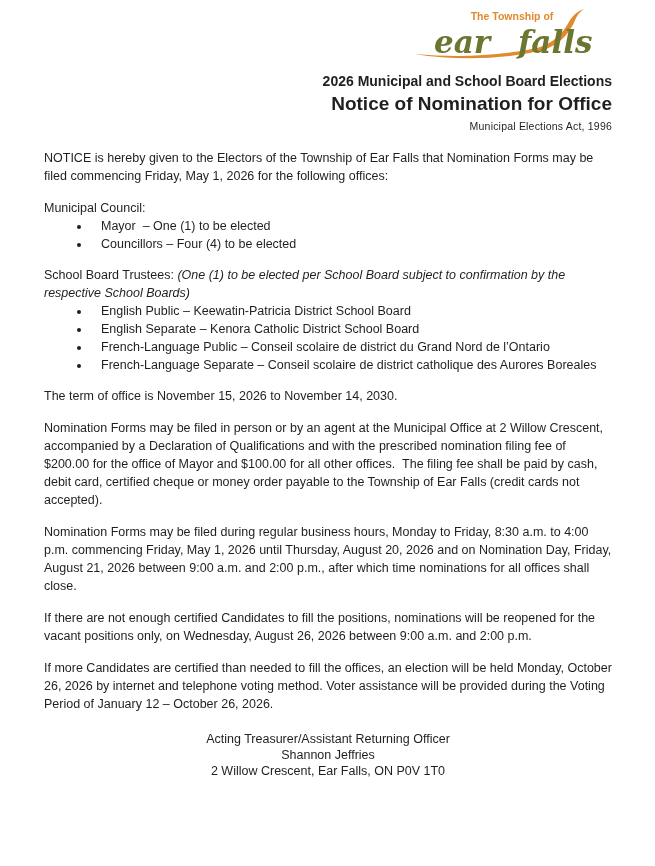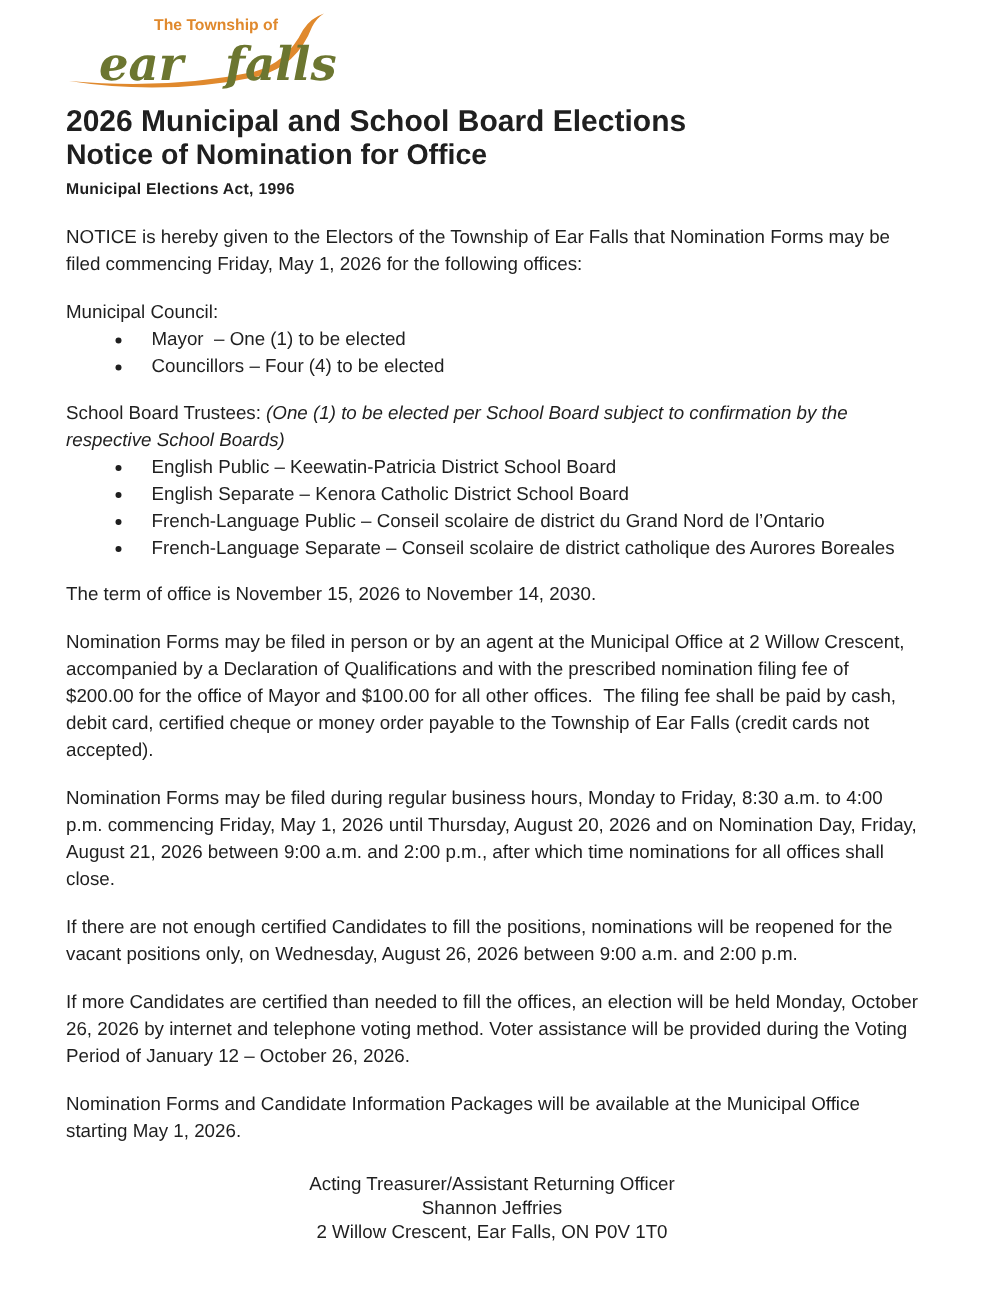--- a/index.html
+++ b/index.html
@@ -8,50 +8,50 @@
     width: 655px;
     height: 866px;
     margin: 0 auto;
     background: #ffffff;
     overflow: hidden;
     font-family: "Liberation Sans", sans-serif;
     color: #1f1f1f;
     box-sizing: border-box;
     padding: 8px 43px 0 44px;
   }
-  .masthead { text-align: left; }
+  .masthead { text-align: right; }
   .logo-wrap { line-height: 0; }
   .logo-svg { display: inline-block; }
   .logo-tagline {
     font-family: "Liberation Sans", sans-serif;
     font-size: 10.5px;
     font-weight: 600;
   }
   .logo-script {
     font-family: "DejaVu Serif", serif;
     font-style: italic;
     font-weight: 700;
     font-size: 31px;
   }
   .title1 {
     margin-top: 9px;
-    font-size: 20px;
+    font-size: 14px;
     font-weight: 700;
     line-height: 20px;
   }
   .title2 {
     margin-top: 1px;
     font-size: 19px;
     font-weight: 700;
     line-height: 24px;
   }
   .title3 {
     margin-top: 3px;
     font-size: 10.5px;
-    font-weight: 700;
+    font-weight: 400;
     line-height: 14px;
     letter-spacing: 0.2px;
   }
   .content {
     margin-top: 16px;
     font-size: 12.5px;
     line-height: 18px;
   }
   .content p { margin: 0 0 14px 0; }
   .content p.list-heading { margin-bottom: 0; }
@@ -111,21 +111,20 @@
 
     <p>Nomination Forms may be filed in person or by an agent at the Municipal Office at 2 Willow Crescent, accompanied by a Declaration of Qualifications and with the prescribed nomination filing fee of $200.00 for the office of Mayor and $100.00 for all other offices. &nbsp;The filing fee shall be paid by cash, debit card, certified cheque or money order payable to the Township of Ear Falls (credit cards not accepted).</p>
 
     <p>Nomination Forms may be filed during regular business hours, Monday to Friday, 8:30 a.m. to 4:00 p.m. commencing Friday, May 1, 2026 until Thursday, August 20, 2026 and on Nomination Day, Friday, August 21, 2026 between 9:00 a.m. and 2:00 p.m., after which time nominations for all offices shall close.</p>
 
     <p>If there are not enough certified Candidates to fill the positions, nominations will be reopened for the vacant positions only, on Wednesday, August 26, 2026 between 9:00 a.m. and 2:00 p.m.</p>
 
     <p>If more Candidates are certified than needed to fill the offices, an election will be held Monday, October 26, 2026 by internet and telephone voting method. Voter assistance will be provided during the Voting Period of January 12 – October 26, 2026.</p>
 
 
-    <p>Nomination Forms and Candidate Information Packages will be available at the Municipal Office starting May 1, 2026.</p>
 
   </main>
 
   <footer class="signature">
     <div>Acting Treasurer/Assistant Returning Officer</div>
     <div>Shannon Jeffries</div>
     <div>2 Willow Crescent, Ear Falls, ON P0V 1T0</div>
 
   </footer>
 

